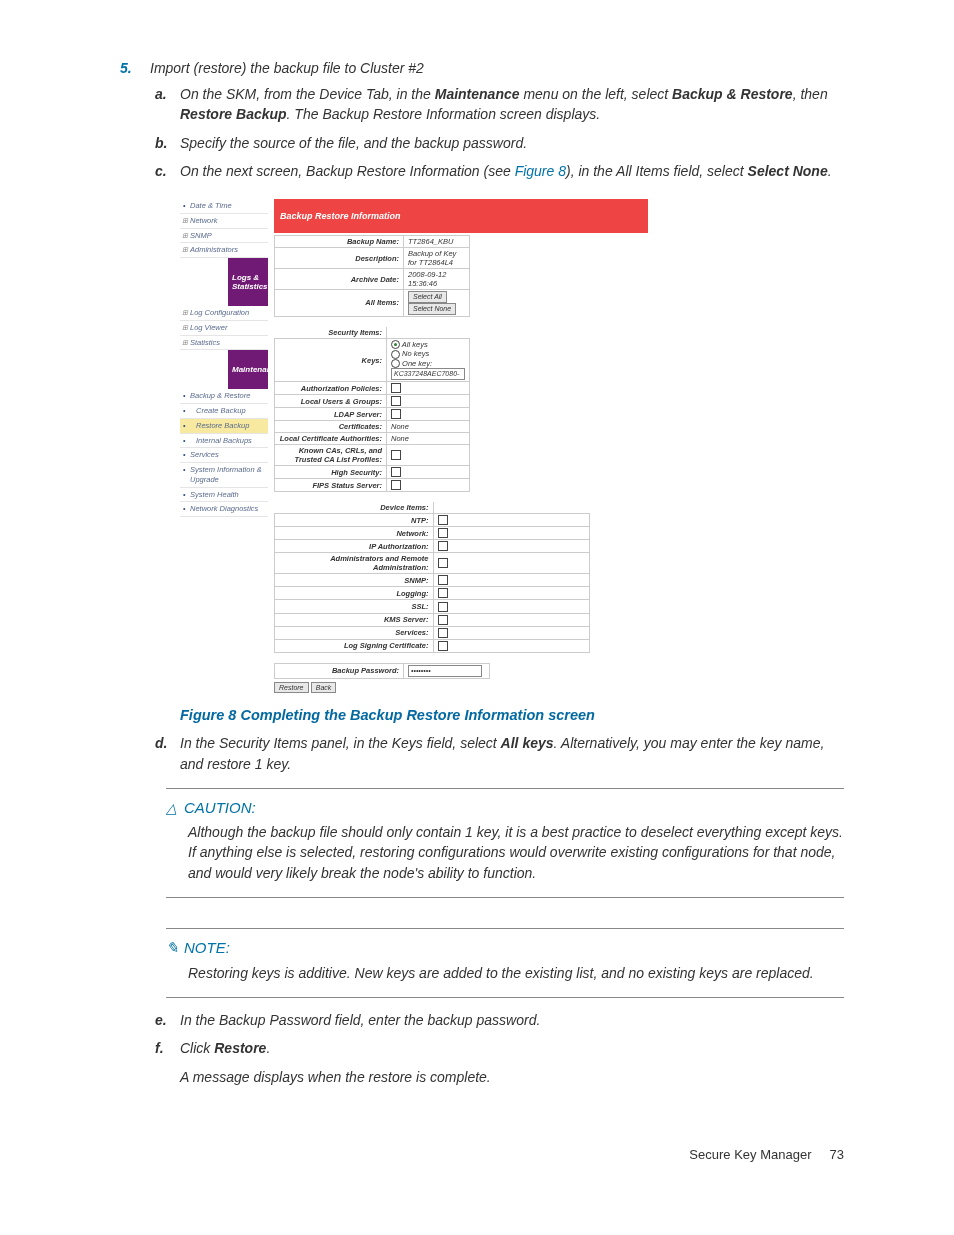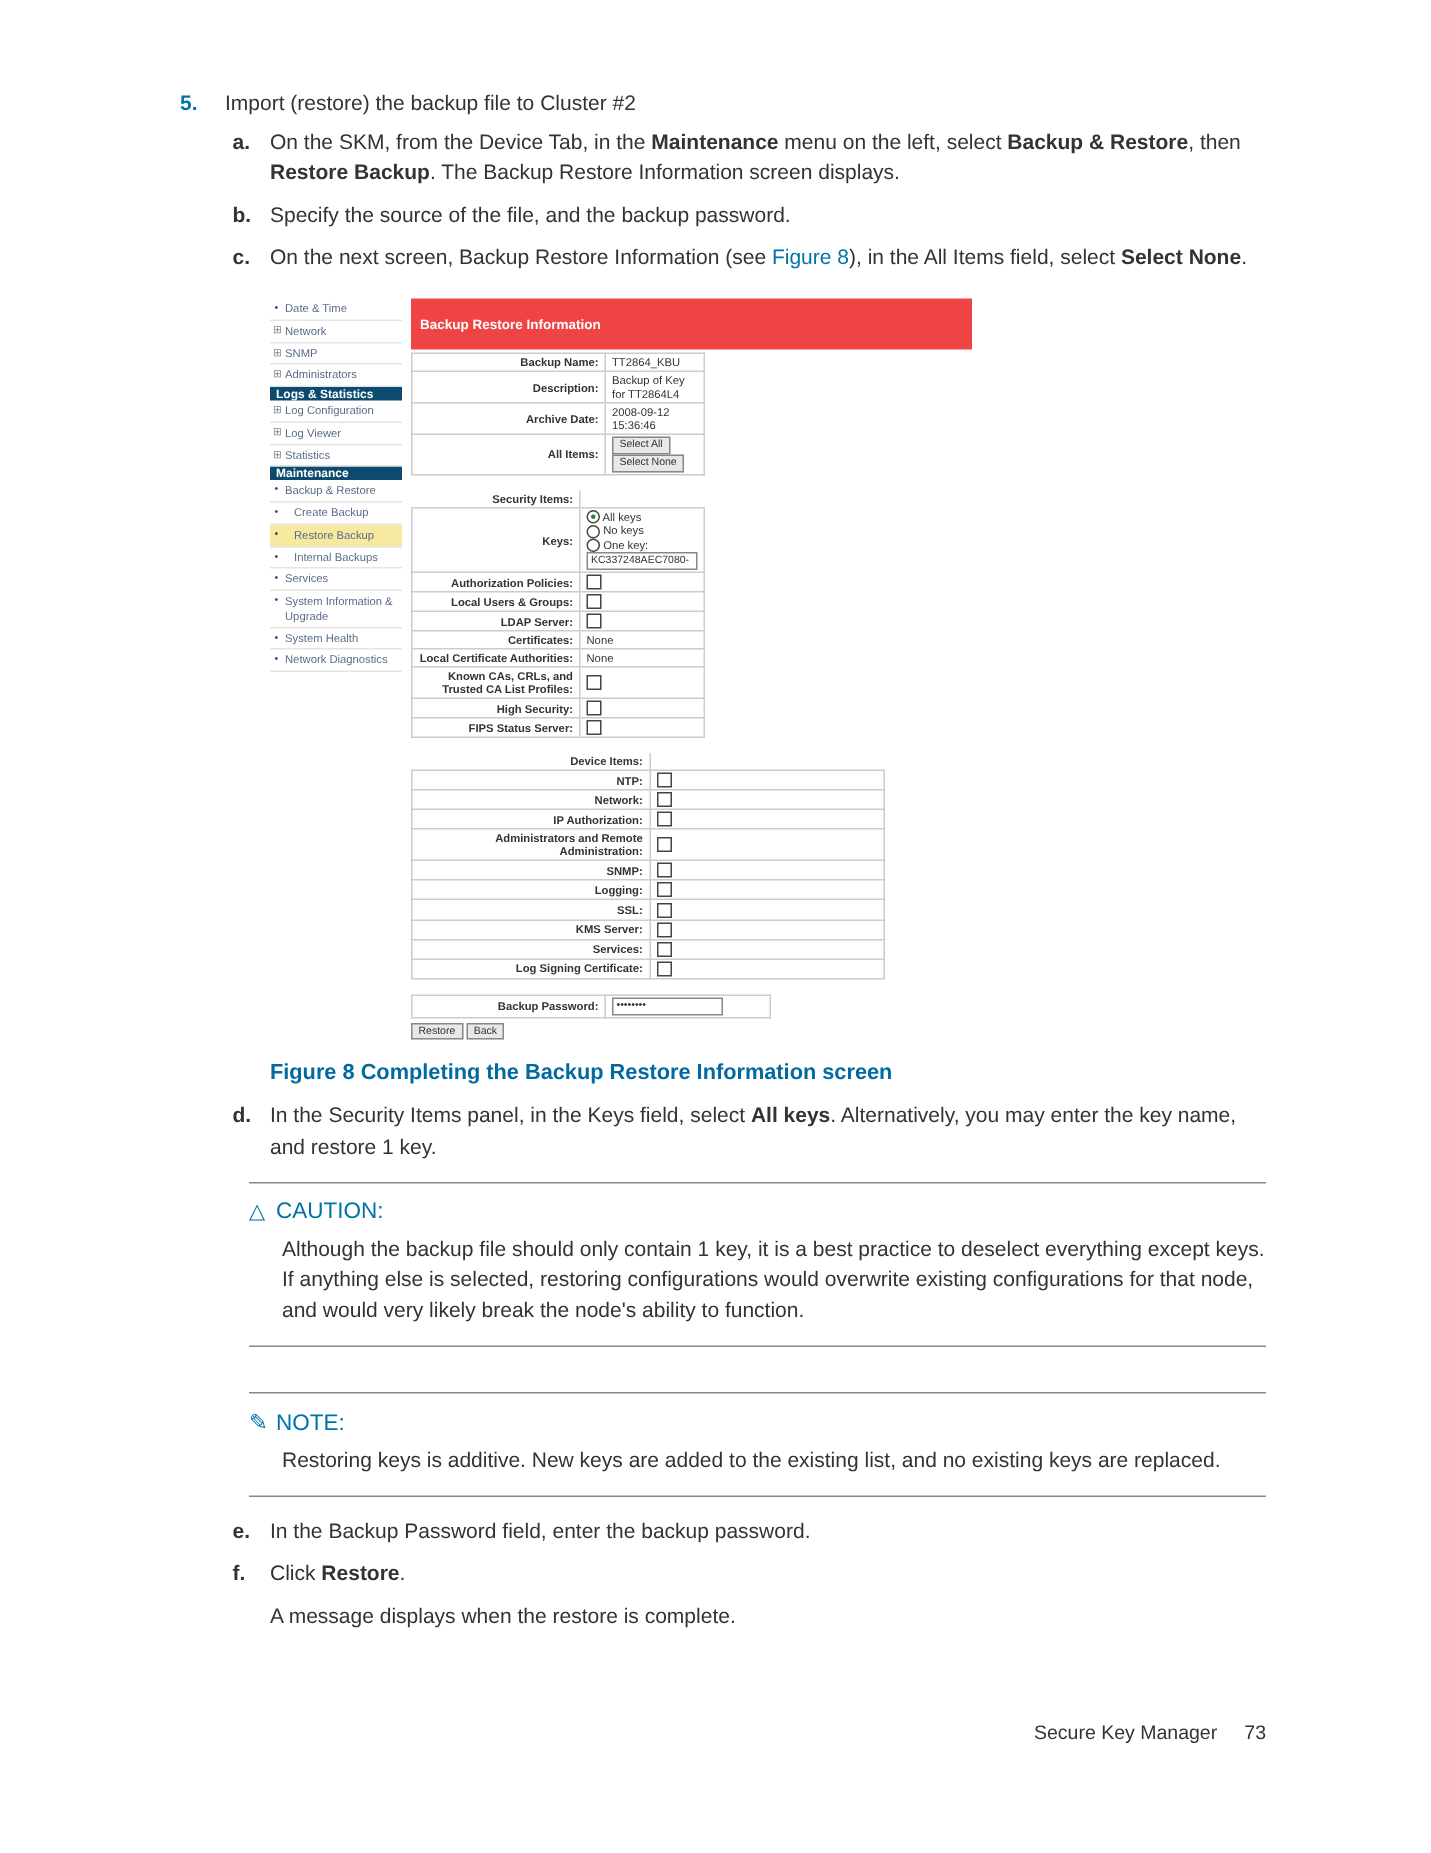--- a/index.html
+++ b/index.html
@@ -6,39 +6,39 @@
     font-family: Arial, Helvetica, sans-serif;
     font-size: 14px;
     color: #333;
     margin: 0;
     padding: 60px 110px 50px 110px;
     width: 954px;
     box-sizing: border-box;
     background: #fff;
   }
   ol.main { list-style: none; padding-left: 40px; margin: 0; }
-  ol.main > li { margin-bottom: 6px; }
+  ol.main > li { margin-bottom: 6px; font-style: italic; }
   .num5 { position: relative; }
   .num5::before { content: "5."; color:#0073a8; font-weight:bold; position:absolute; left:-30px; }
   ol.sub { list-style: none; padding-left: 30px; margin-top: 8px; }
   ol.sub > li { position: relative; margin-bottom: 8px; line-height: 1.45; }
   ol.sub > li .lbl { position: absolute; left: -25px; font-weight: bold; }
   .strong { font-weight: bold; }
   .linkish { color: #0073a8; }
   .fig-caption { color: #0369a1; font-weight: bold; margin: 14px 0 10px 30px; font-size: 14.5px; }
   hr.rule { border: none; border-top: 1px solid #888; margin: 14px 0 10px 0; }
   .callout-head { color: #0073a8; font-size: 15px; margin: 0 0 6px 0; }
   .callout-head .tri { font-size: 14px; display:inline-block; width:18px; }
   .callout-head .noteicon { font-size:15px; display:inline-block; width:18px; }
   .callout-body { margin-left: 22px; line-height: 1.45; }
 
   
   .shot { margin: 18px 0 8px 30px; width: 468px; border: none; font-size: 8px; font-family: Tahoma, Arial, sans-serif; display:flex; background:#fff; }
   .shot .left { width: 88px; background:#fff; }
-  .shot .left .sec-h { background:#0c4a6e; color:#fff; padding:0 4px; font-weight:bold; font-size:8px; }
+  .shot .left .sec-h { background:#701a75; color:#fff; padding:15px 4px; font-weight:bold; font-size:8px;margin-left:48px; }
   .shot .left ul { list-style:none; margin:0; padding:0; }
   .shot .left li { padding:2px 4px 2px 10px; border-bottom:1px solid #e5e5e5; color:#5a6b8c; position:relative; font-size:7.5px; line-height:1.3; }
   .shot .left li .exp { position:absolute; left:2px; color:#888; font-size:7px; }
   .shot .left li .bullet { position:absolute; left:3px; color:#2e4a7d; font-size:7px; }
   .shot .left li.sel { background: #f7e9a0; }
   .shot .right { flex:1; padding-left:6px; }
   .panel-h { background:#ef4444; color:#fff; font-weight:bold; padding:12px 6px; font-size:9px; }
   table.form { width: 196px; border-collapse: collapse; margin-top:2px; }
   table.form td { border:1px solid #ccc; padding:1px 4px; font-size:7.5px; }
   table.form td.k { text-align:right; width:120px; font-weight:bold; }
@@ -214,21 +214,21 @@
                 <td class="k">Services:</td>
                 <td class="v"><span class="chk"></span></td>
               </tr>
           <tr>
                 <td class="k">Log Signing Certificate:</td>
                 <td class="v"><span class="chk"></span></td>
               </tr>
         </tbody>
           </table>
 
-        <table class="form" style="width:240px;margin-top:10px;">
+        <table class="form" style="width:216px;margin-top:10px;">
           <tbody>
               <tr>
                 <td class="k">Backup Password:</td>
                 <td class="v"><span class="txtin">••••••••</span></td>
               </tr>
         </tbody>
           </table>
         <div style="margin-top:3px;">
           <span class="btn">Restore</span>
           <span class="btn">Back</span>

